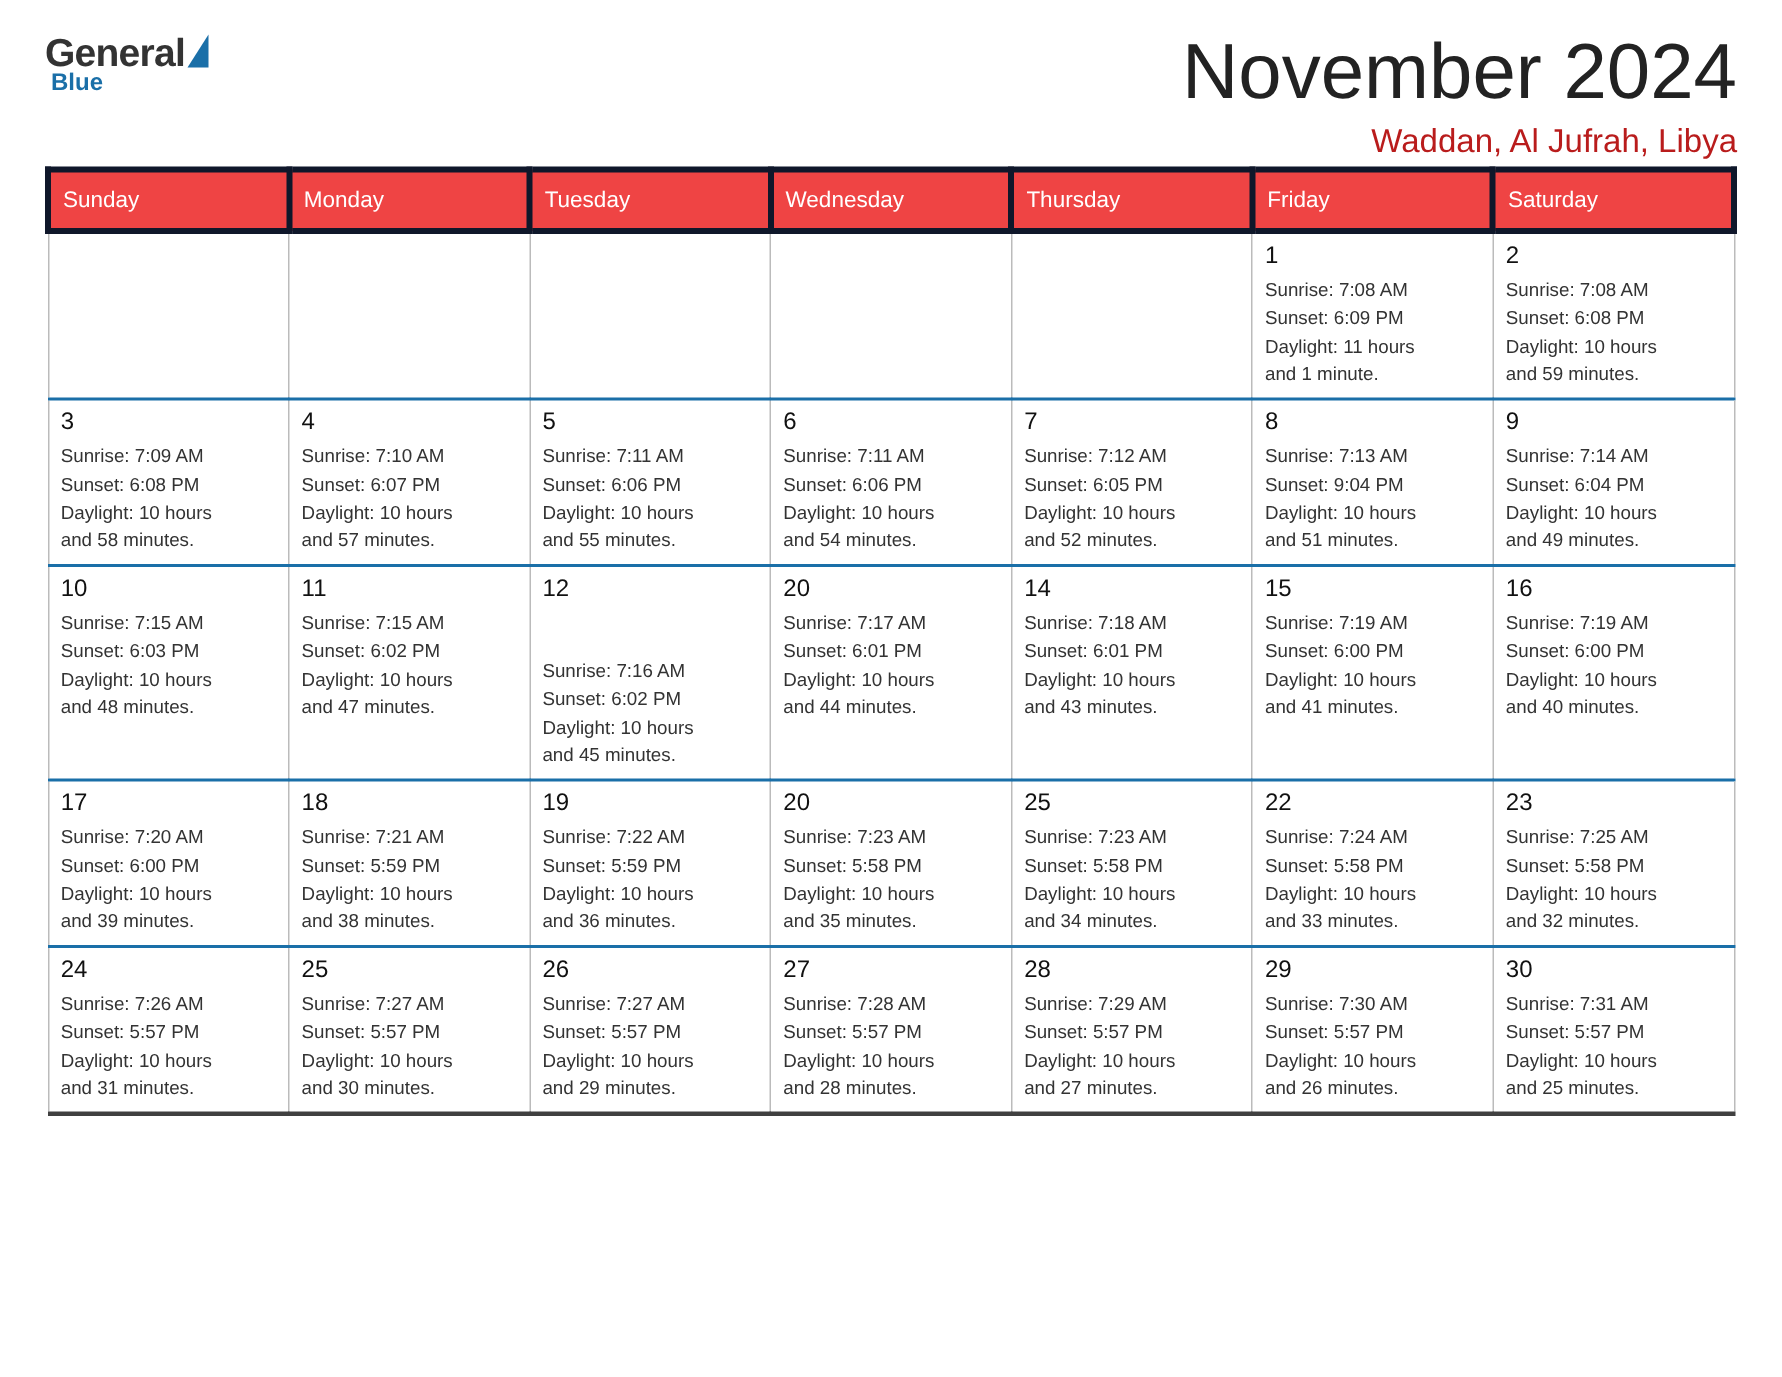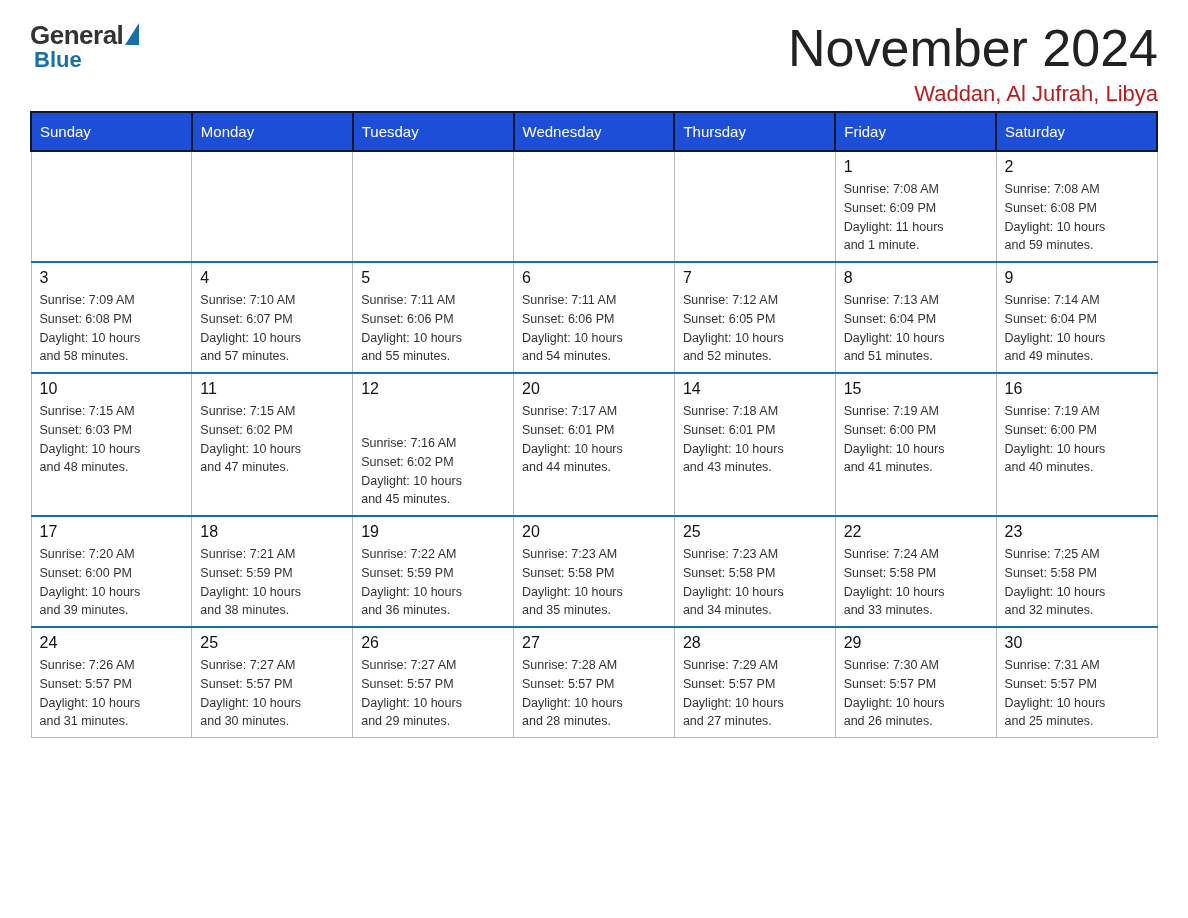--- a/index.html
+++ b/index.html
@@ -33,21 +33,21 @@
     }
     .logo-triangle {
       width: 0;
       height: 0;
       border-left: 14px solid transparent;
       border-bottom: 22px solid #1a6fa8;
       margin-left: 2px;
       margin-top: -4px;
     }
     .logo-subtitle {
-      font-size: 22px;
+      font-size: 16px;
       color: #1a6fa8;
       font-weight: bold;
       margin-top: -4px;
       margin-left: 2px;
     }
     .title-block {
       text-align: right;
     }
     .month-year {
       font-size: 52px;
@@ -59,27 +59,27 @@
       font-size: 22px;
       color: #b91c1c;
       margin-top: 4px;
     }
     .calendar {
       width: 100%;
       border-collapse: collapse;
       border: 1px solid #aaa;
     }
     .calendar th {
-      background-color: #1d4ed8;
+      background-color: #ef4444;
       color: #fff;
       font-size: 15px;
       font-weight: normal;
       padding: 10px 8px;
       text-align: left;
-      border: 2px solid #0f172a;
+      border: 4px solid #0f172a;
     }
     .calendar td {
       vertical-align: top;
       padding: 6px 8px;
       border: 1px solid #bbb;
       width: 14.28%;
       min-height: 100px;
       font-size: 13px;
       color: #333;
       background: #fff;
@@ -93,21 +93,21 @@
     }
     .day-info {
       font-size: 12.5px;
       color: #333;
       line-height: 1.5;
     }
     .calendar tr {
       border-bottom: 2px solid #1a6fa8;
     }
     .calendar tbody tr:last-child {
-      border-bottom: 1px solid #404040;
+      border-bottom: 3px solid #404040;
     }
     .empty-cell {
       background: #f9f9f9;
     }
   </style>
 </head>
 <body>
 
 <div class="header">
   <div class="logo">
@@ -191,21 +191,21 @@
         <td>
           <span class="day-number">7</span>
           <div class="day-info" style="white-space: pre-line;">Sunrise: 7:12 AM
 Sunset: 6:05 PM
 Daylight: 10 hours
 and 52 minutes.</div>
         </td>
         <td>
           <span class="day-number">8</span>
           <div class="day-info" style="white-space: pre-line;">Sunrise: 7:13 AM
-Sunset: 6:04 PM
+Sunset: 9:04 PM
 Daylight: 10 hours
 and 51 minutes.</div>
         </td>
         <td>
           <span class="day-number">9</span>
           <div class="day-info" style="white-space: pre-line;">Sunrise: 7:14 AM
 Sunset: 6:04 PM
 Daylight: 10 hours
 and 49 minutes.</div>
         </td>

